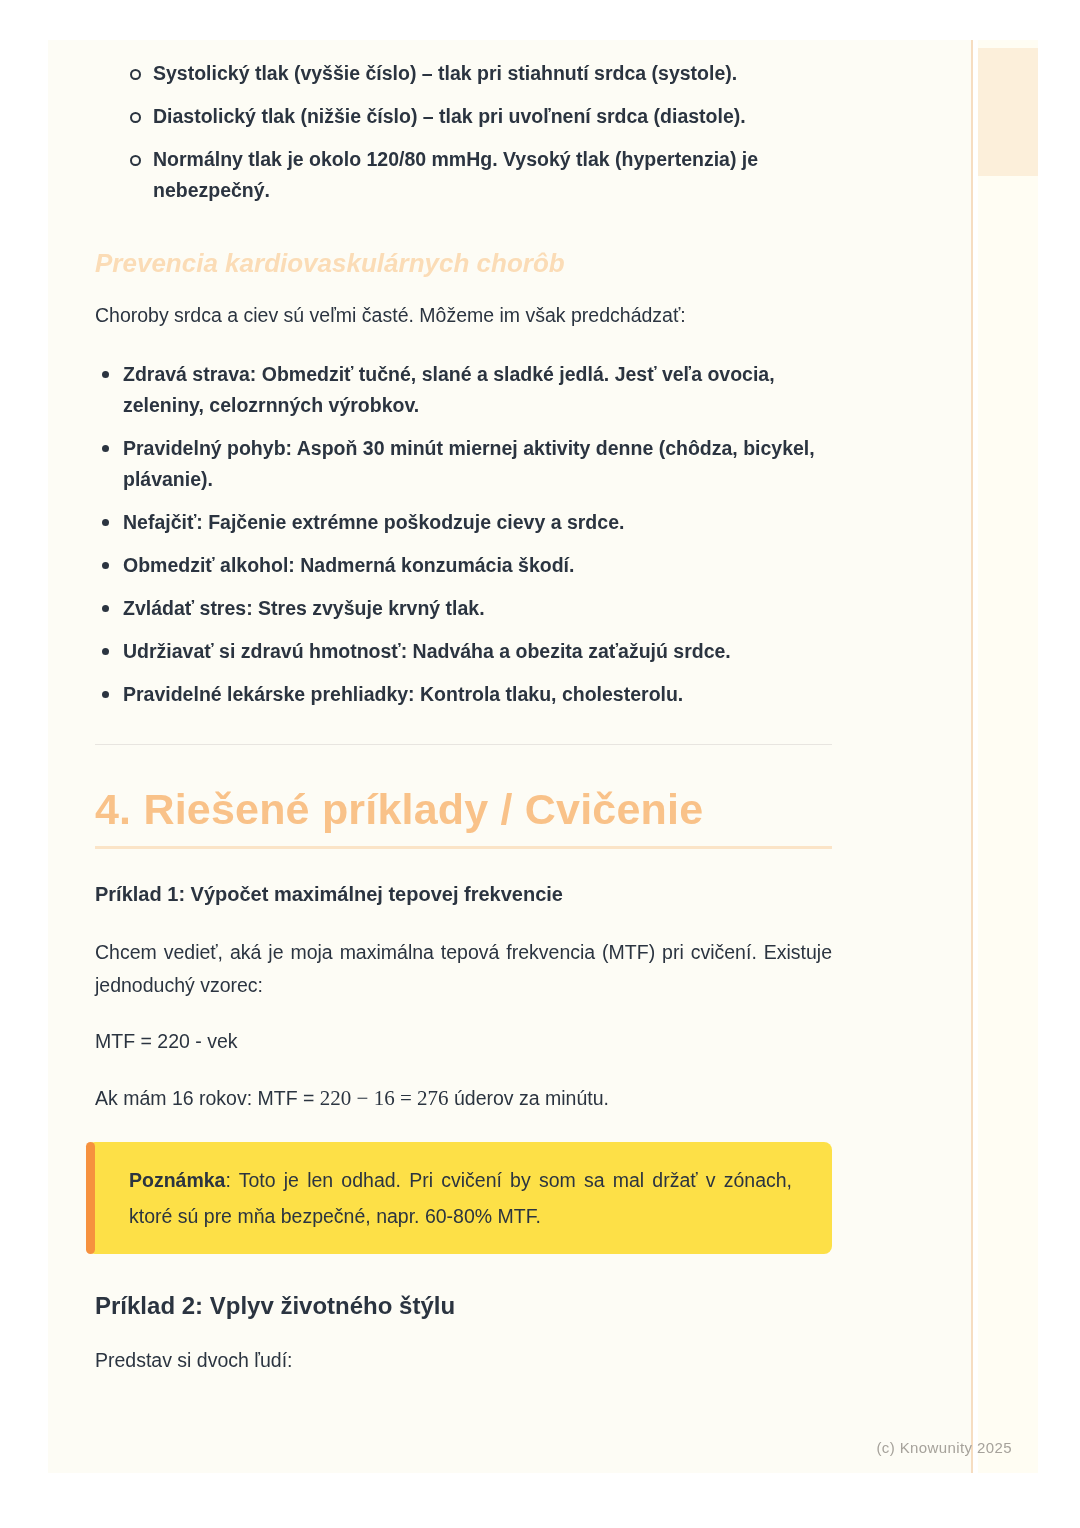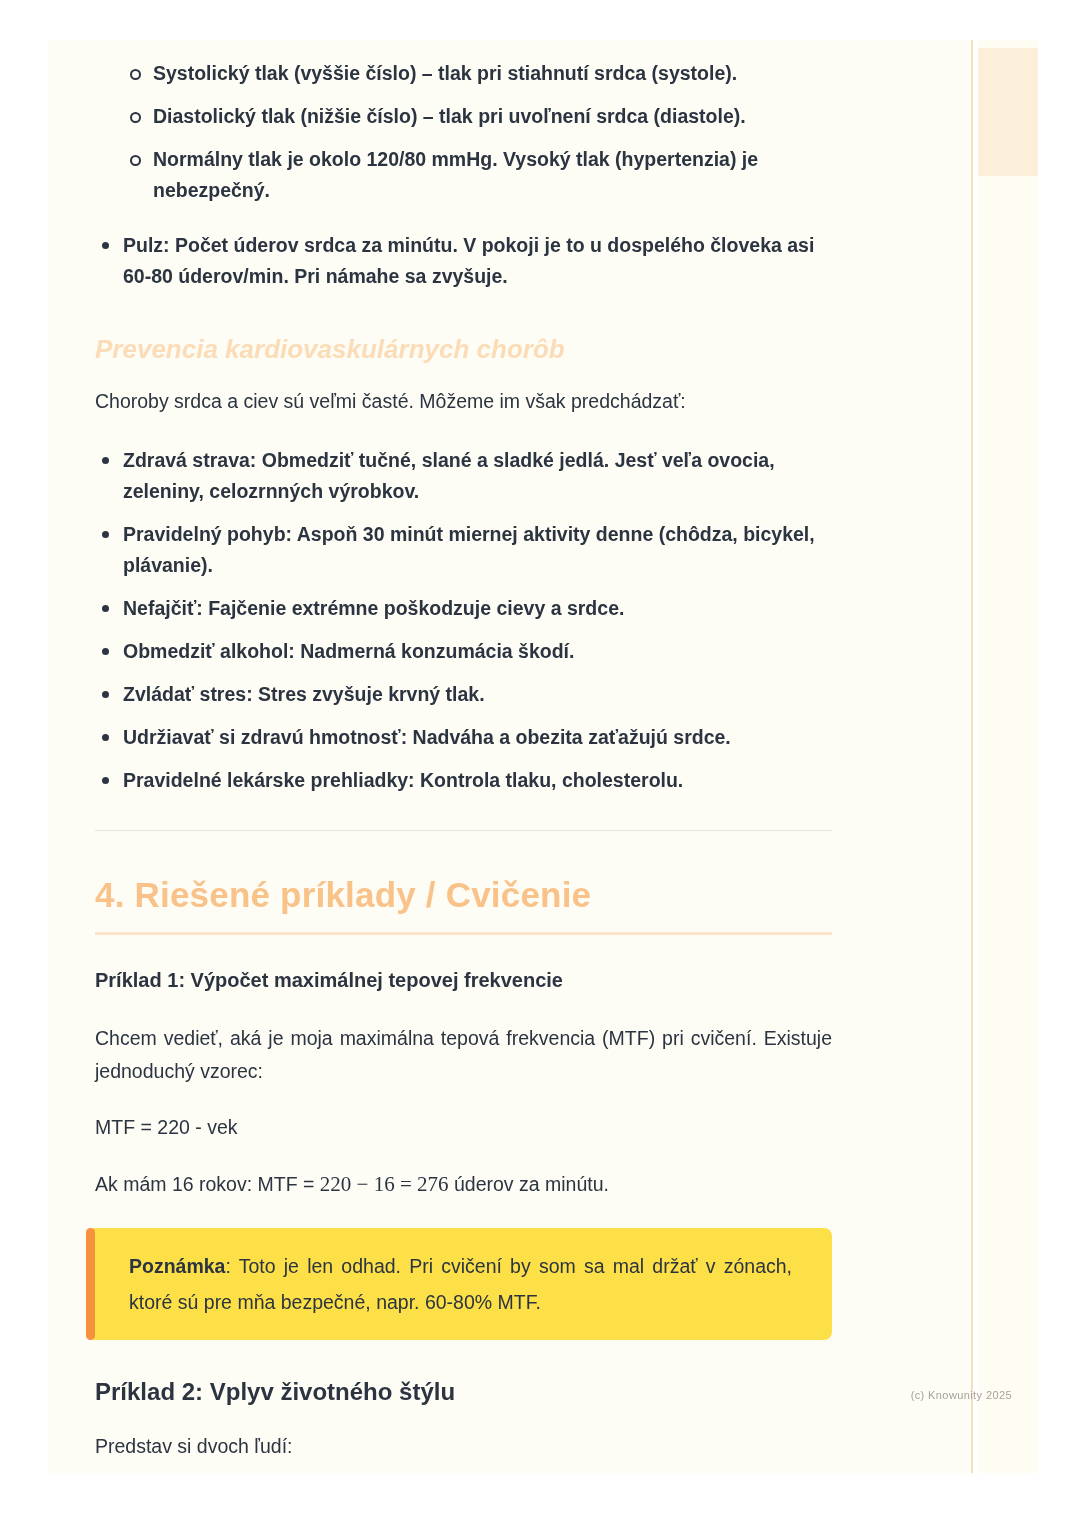--- a/index.html
+++ b/index.html
@@ -38,41 +38,41 @@
   .pulse{margin-top:24px;}
   h2.sec{
     margin:40px 0 0 0;font-size:26px;line-height:34px;font-weight:bold;color:#fbdcb6;font-style:italic;
   }
   .intro{margin-top:20px;}
   .prevention{margin-top:28px;}
   hr.divider{
     margin:34px 0 0 0;border:none;border-top:1px solid #e8e5e0;height:0;
   }
   h1.sec{
-    margin:43px 0 0 0;font-size:35px;line-height:42px;font-weight:bold;color:#f9c289;
+    margin:43px 0 0 0;font-size:43px;line-height:42px;font-weight:bold;color:#f9c289;
     letter-spacing:0.2px;
   }
   .h1-underline{margin-top:16px;height:3px;background:#fbe4c7;}
   .extitle{margin-top:30px;font-size:20px;font-weight:bold;}
   .extitle2{margin-top:36px;font-size:24px;font-weight:bold;}
   .para1{margin-top:26px;line-height:33px;text-align:justify;}
   .formula{margin-top:24px;}
   .calc{margin-top:26px;}
   .math{font-family:"Liberation Serif","DejaVu Serif",serif;font-size:21px;}
   .note{
     margin-top:28px;margin-left:-8px;position:relative;background:#fde047;
     border-radius:8px;padding:20px 40px 20px 42px;line-height:36px;text-align:justify;
   }
   .note-bar{
     position:absolute;left:-1px;top:0;bottom:0;width:9px;
     background:#f6913e;border-radius:5px;
   }
   .predstav{margin-top:24px;}
   .watermark{
-    position:absolute;top:1384px;right:68px;font-size:11px;line-height:22px;
+    position:absolute;top:1437px;right:68px;font-size:15px;line-height:22px;
     color:#a6a29b;letter-spacing:0.4px;z-index:5;
   }
 </style>
 </head>
 <body>
 
 <div class="page">
   <div class="content">
 
     <ul class="sublist">
@@ -83,26 +83,20 @@
       <li>
         <span class="ring"></span>
         <p><b>Diastolický tlak</b><span> (nižšie číslo) – tlak pri uvoľnení srdca (diastole).</span></p>
       </li>
       <li>
         <span class="ring"></span>
         <p><b></b><span>Normálny tlak je okolo 120/80 mmHg. Vysoký tlak (hypertenzia) je nebezpečný.</span></p>
       </li>
     </ul>
 
-    <ul class="mainlist pulse">
-      <li>
-        <span class="dot"></span>
-        <p><b>Pulz:</b><span> Počet úderov srdca za minútu. V pokoji je to u dospelého človeka asi 60-80 úderov/min. Pri námahe sa zvyšuje.</span></p>
-      </li>
-    </ul>
 
     <h2 class="sec">Prevencia kardiovaskulárnych chorôb</h2>
 
     <p class="intro">Choroby srdca a ciev sú veľmi časté. Môžeme im však predchádzať:</p>
 
     <ul class="mainlist prevention">
       <li>
         <span class="dot"></span>
         <p><b>Zdravá strava:</b><span> Obmedziť tučné, slané a sladké jedlá. Jesť veľa ovocia, zeleniny, celozrnných výrobkov.</span></p>
       </li>

